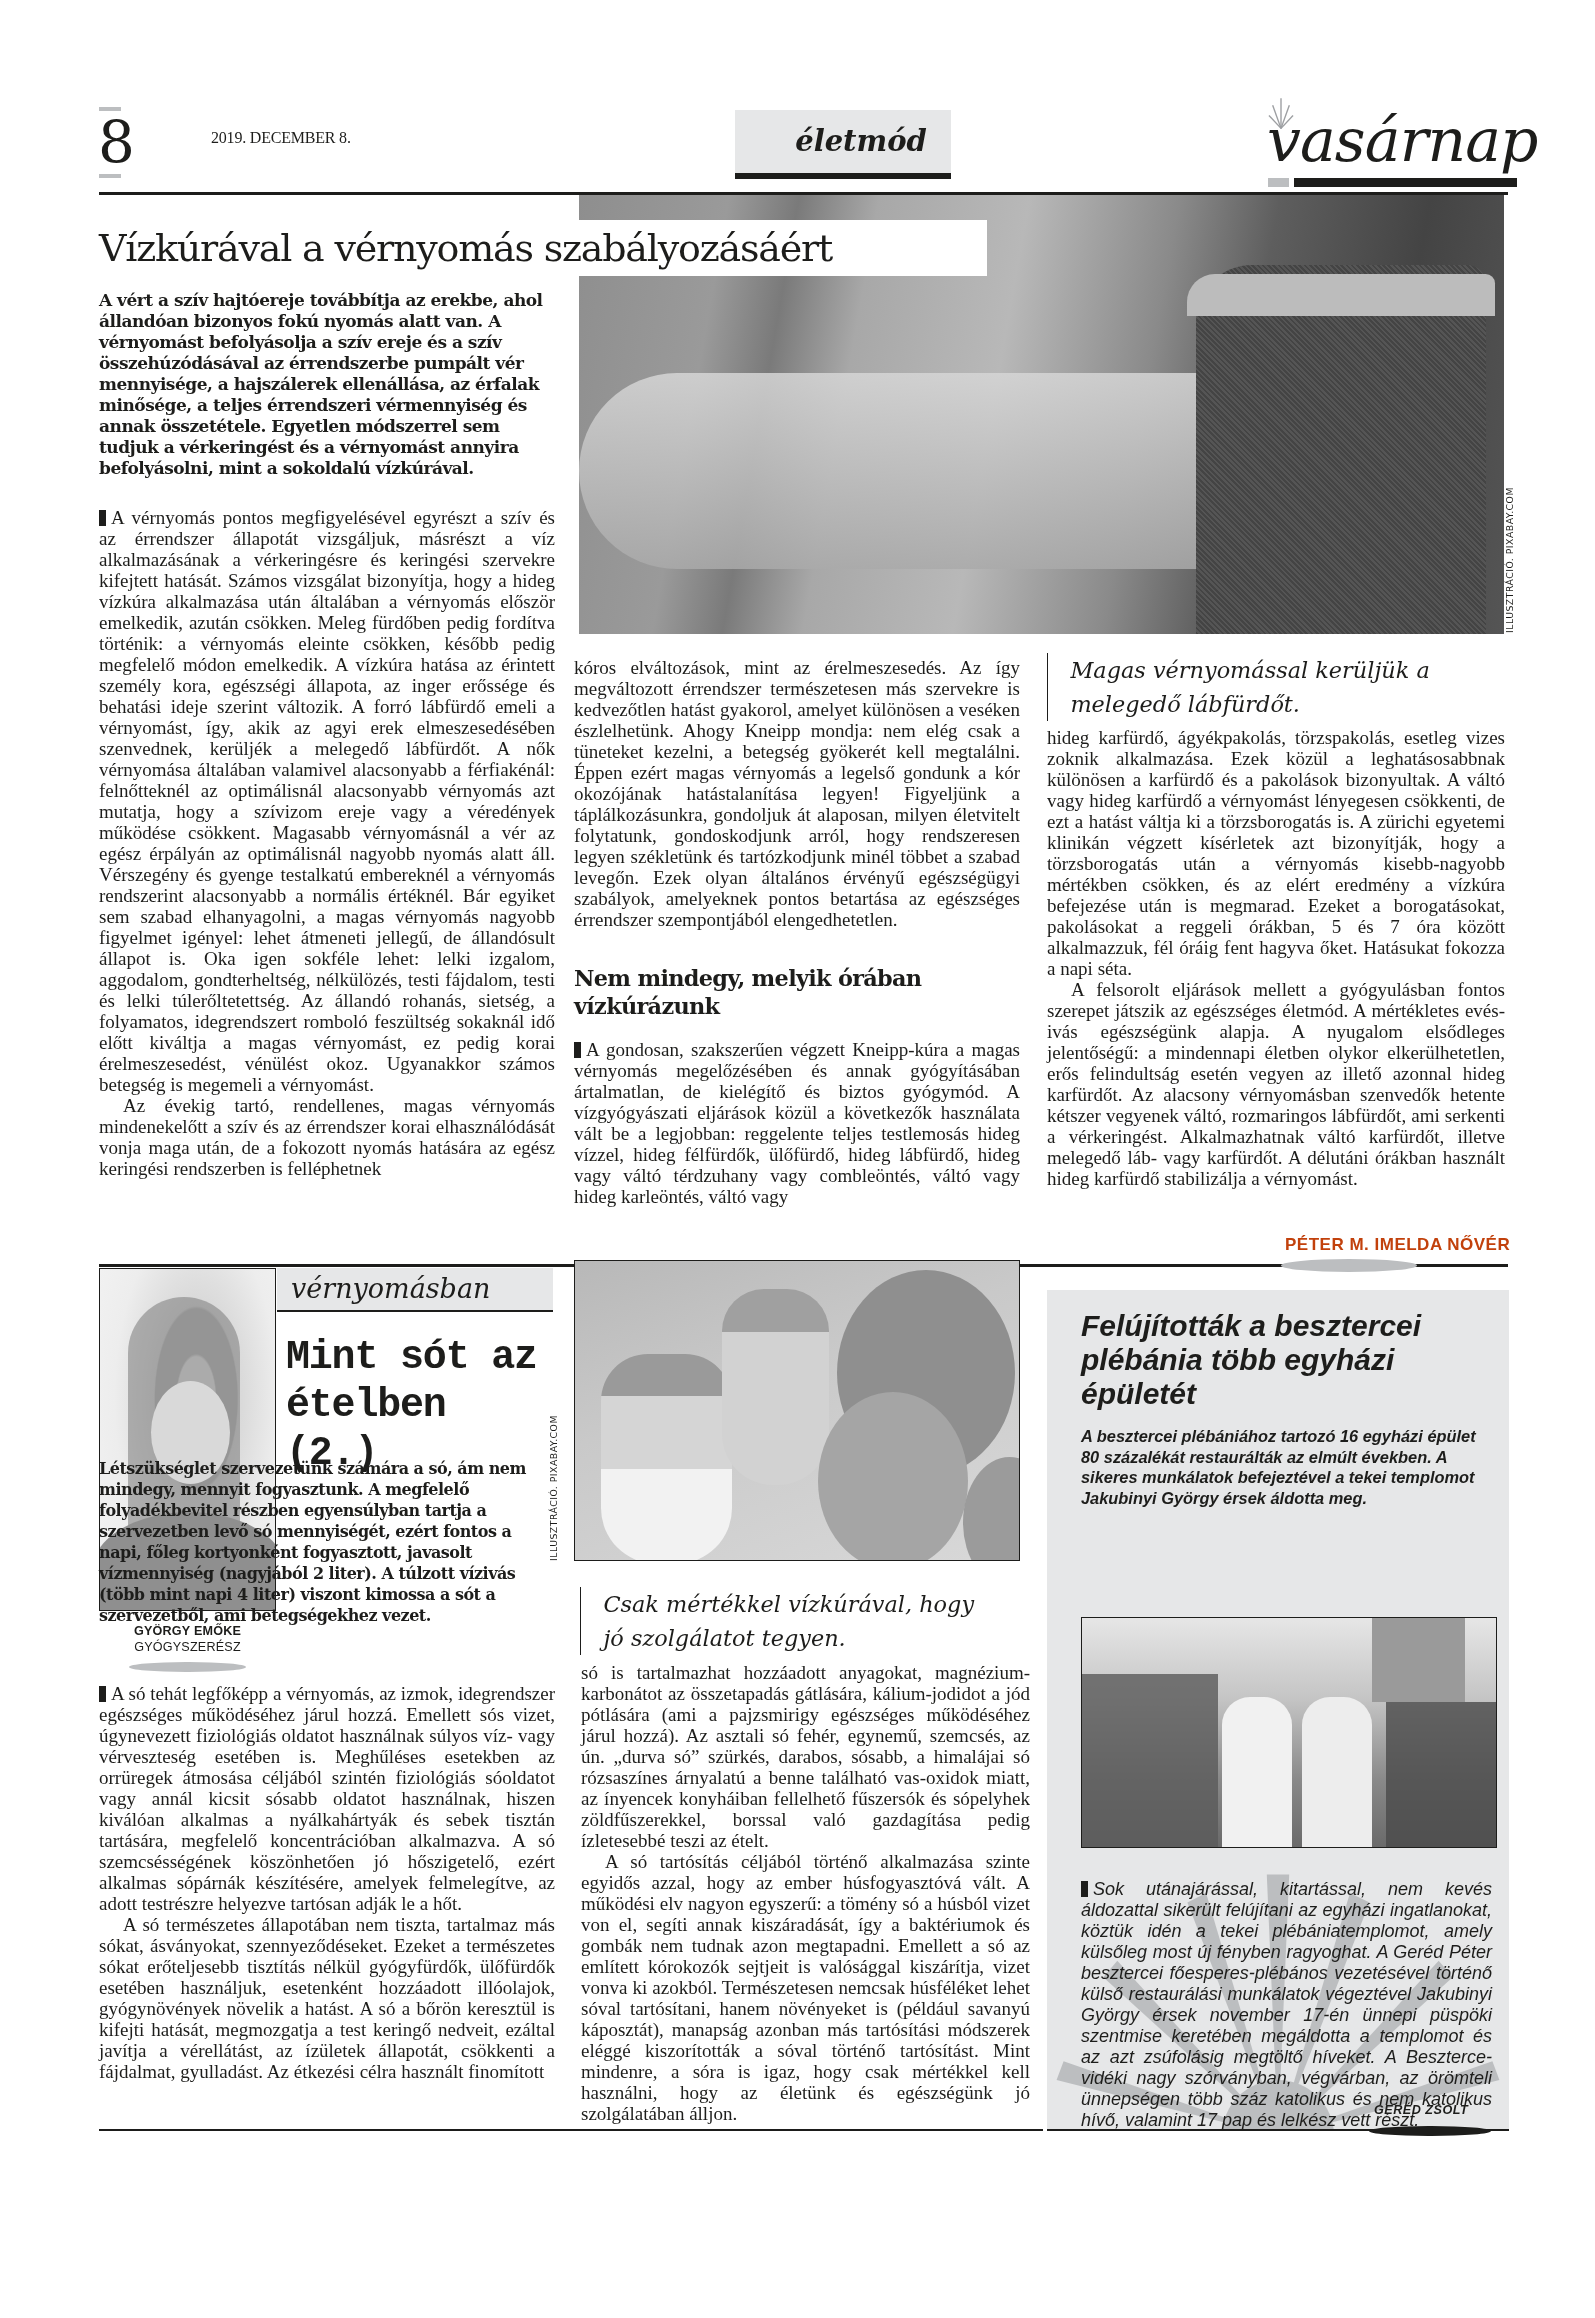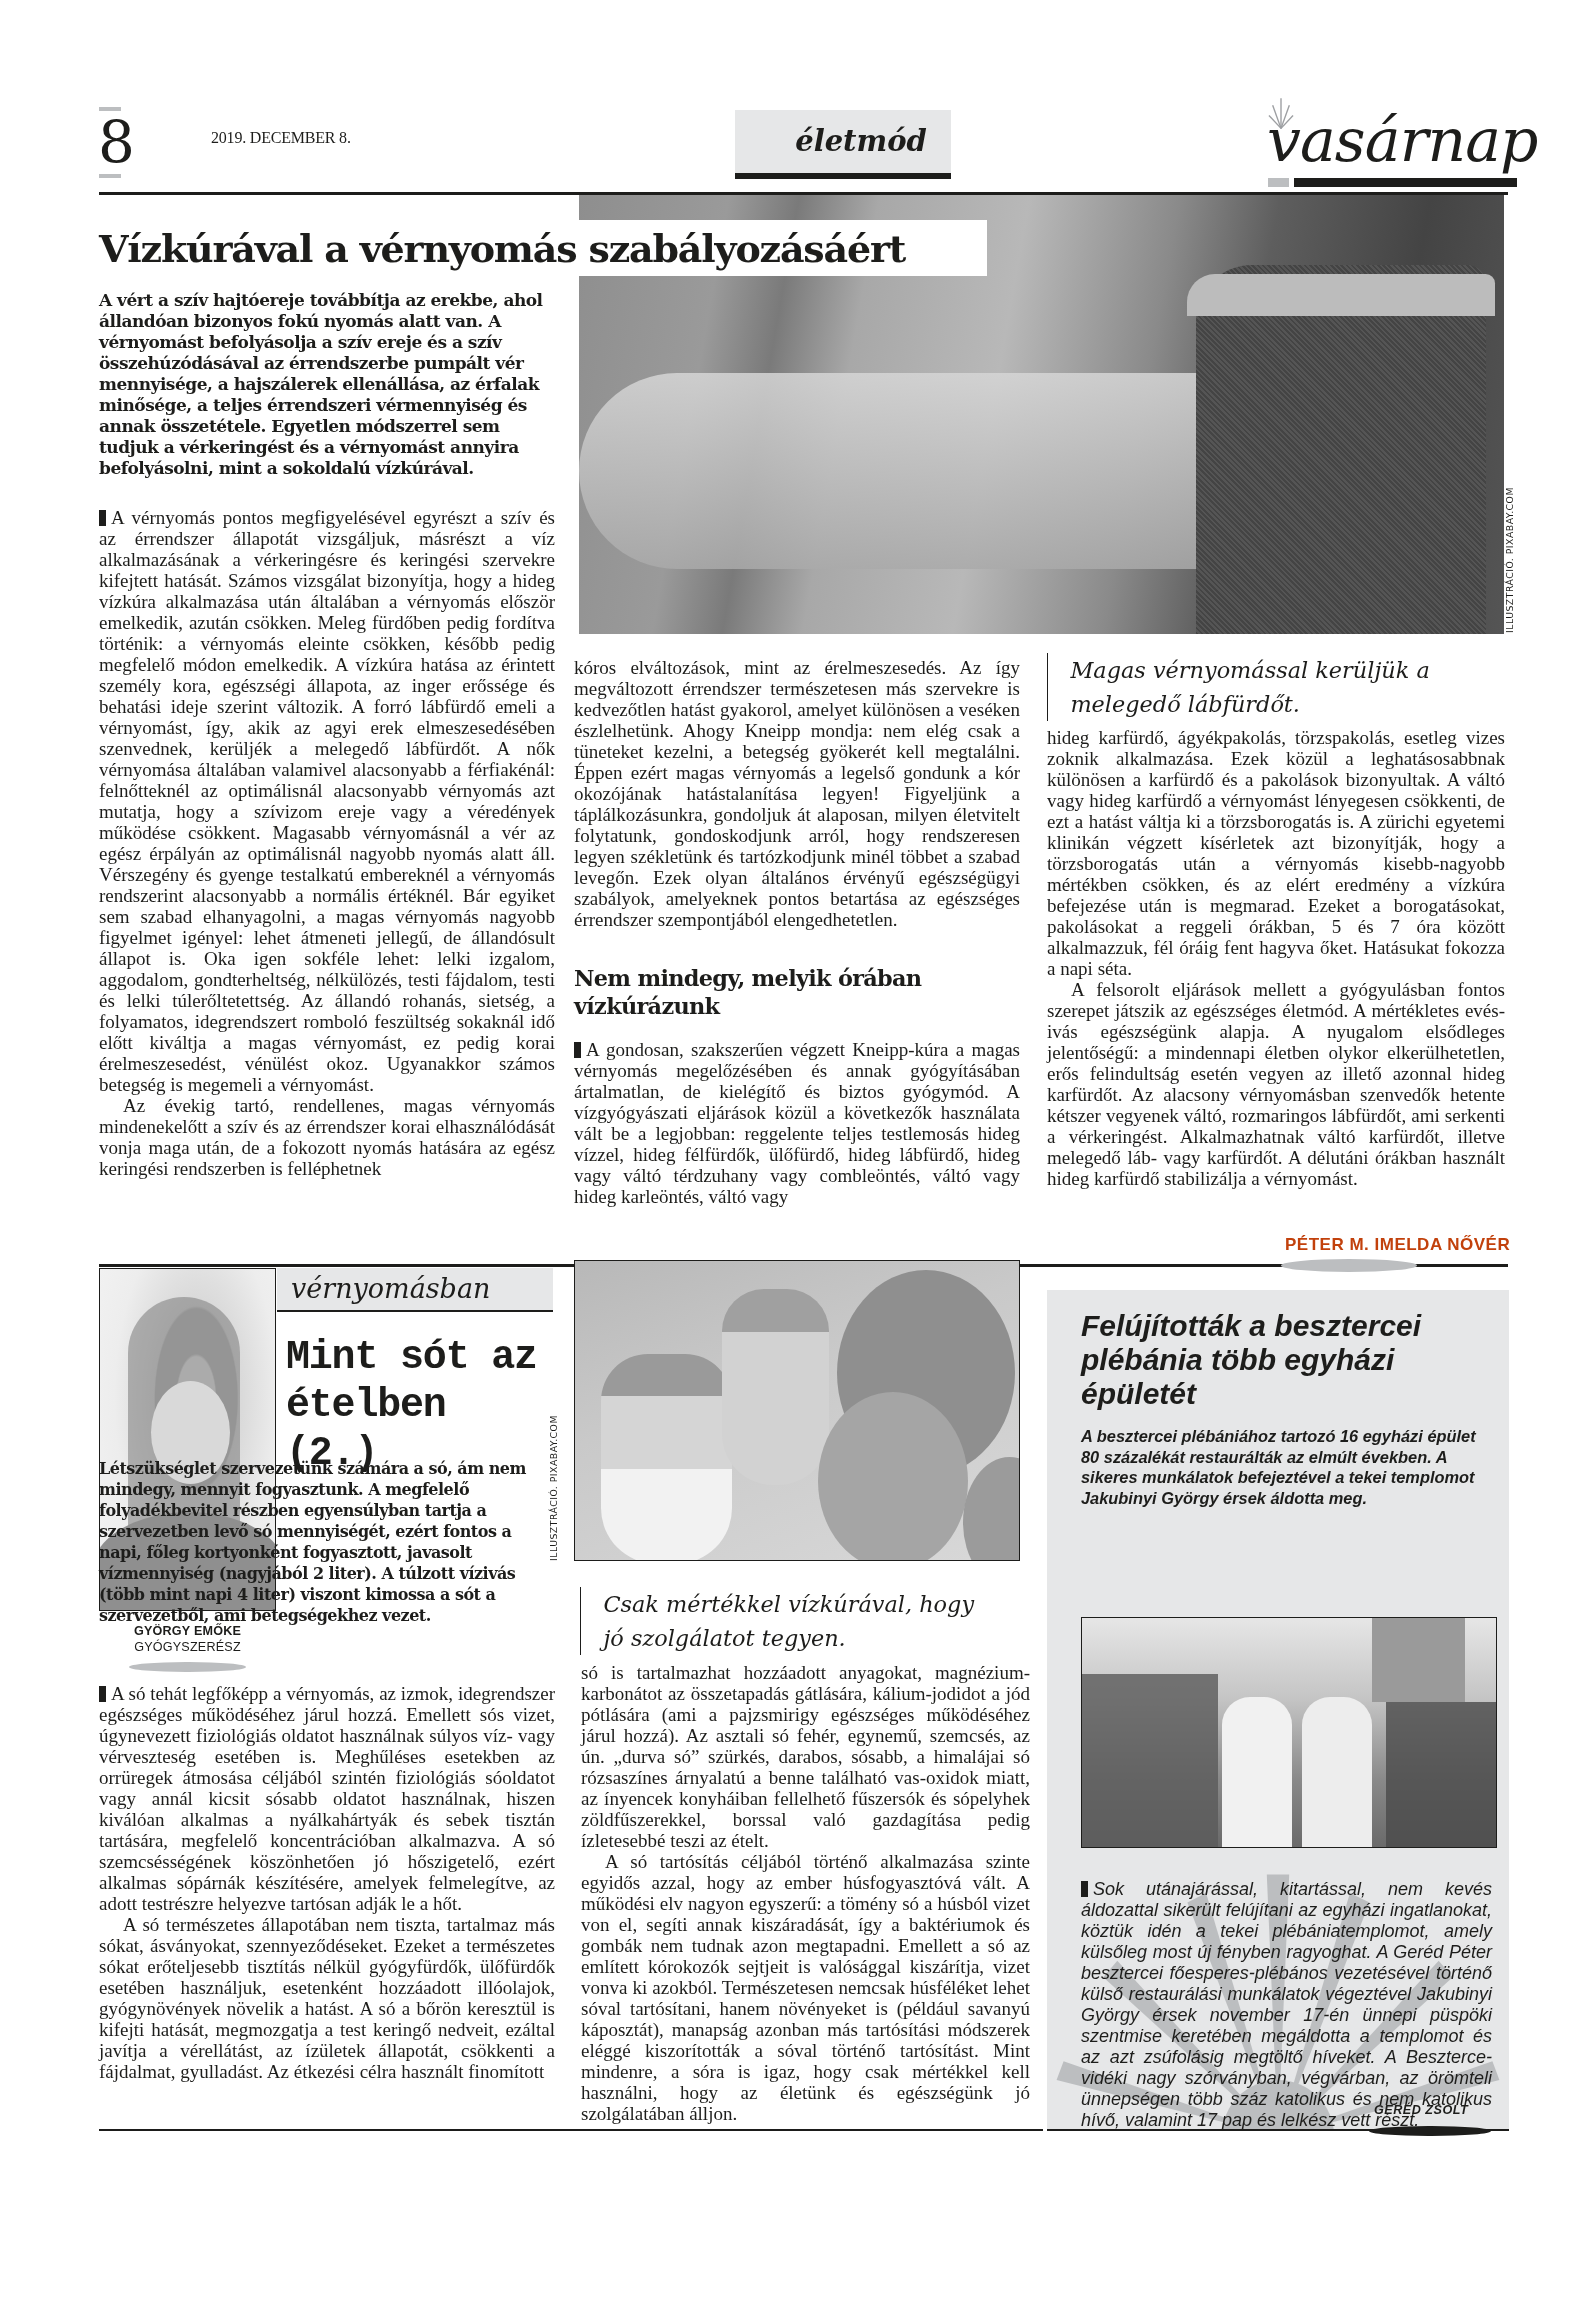--- a/index.html
+++ b/index.html
@@ -47,21 +47,21 @@
 <div class="hr" style="left:99px;top:192px;width:1409px;height:3.3px;"></div>
 
 <div class="photo" style="left:579px;top:195px;width:925px;height:439px;background:linear-gradient(100deg,#8e8e8e 0%,#9a9a9a 15%,#7a7a7a 22%,#a8a8a8 30%,#b8b8b8 45%,#8a8a8a 60%,#5e5e5e 70%,#444 85%,#555 100%);">
   <div class="abs" style="left:0;top:178px;width:654px;height:196px;border-radius:103px 37px 37px 103px;background:linear-gradient(180deg,#d6d6d6,#aaaaaa);opacity:.85;"></div>
   <div class="abs" style="left:617px;top:70px;width:290px;height:369px;border-radius:56px 18.7px 0 0;background:repeating-linear-gradient(45deg,#444 0 1.9px,#555 1.9px 3.7px);"></div>
   <div class="abs" style="left:608px;top:79px;width:308px;height:42px;background:#bcbcbc;border-radius:28px 9.3px 0 0;"></div>
 </div>
 <div class="credit" style="left:1504px;top:633px;">ILLUSZTRÁCIÓ. PIXABAY.COM</div>
 
 <div class="abs" style="left:99px;top:220px;width:888px;height:56px;background:#ffffff;">
-  <h1 style="margin:0;padding-top:4.7px;font-family:'DejaVu Serif',serif;font-weight:bold;font-size:38px;line-height:47px;letter-spacing:-1.2px;color:#1d1d1b;">Vízkúrával a vérnyomás szabályozásáért</h1>
+  <h1 style="margin:0;padding-top:4.7px;font-family:'DejaVu Serif',serif;font-weight:normal;font-size:38px;line-height:47px;letter-spacing:-1.2px;color:#1d1d1b;">Vízkúrával a vérnyomás szabályozásáért</h1>
 </div>
 
 <div class="abs lead" style="left:99px;top:290px;width:449px;text-align:left;">A vért a szív hajtóereje továbbítja az erekbe, ahol állandóan bizonyos fokú nyomás alatt van. A vérnyomást befolyásolja a szív ereje és a szív összehúzódásával az érrendszerbe pumpált vér mennyisége, a hajszálerek ellenállása, az érfalak minősége, a teljes érrendszeri vérmennyiség és annak összetétele. Egyetlen módszerrel sem tudjuk a vérkeringést és a vérnyomást annyira befolyásolni, mint a sokoldalú vízkúrával.</div>
 
 <div class="abs body-text" style="left:99px;top:507px;width:456px;">
   <p><span class="mark"></span><span>A vérnyomás pontos megfigyelésével egyrészt a szív és az érrendszer állapotát vizsgáljuk, másrészt a víz alkalmazásának a vérkeringésre és keringési szervekre kifejtett hatását. Számos vizsgálat bizonyítja, hogy a hideg vízkúra alkalmazása után általában a vérnyomás először emelkedik, azután csökken. Meleg fürdőben pedig fordítva történik: a vérnyomás eleinte csökken, később pedig megfelelő módon emelkedik. A vízkúra hatása az érintett személy kora, egészségi állapota, az inger erőssége és behatási ideje szerint változik. A forró lábfürdő emeli a vérnyomást, így, akik az agyi erek elmeszesedésében szenvednek, kerüljék a melegedő lábfürdőt. A nők vérnyomása általában valamivel alacsonyabb a férfiakénál: felnőtteknél az optimálisnál alacsonyabb vérnyomás azt mutatja, hogy a szívizom ereje vagy a véredények működése csökkent. Magasabb vérnyomásnál a vér az egész érpályán az optimálisnál nagyobb nyomás alatt áll. Vérszegény és gyenge testalkatú embereknél a vérnyomás rendszerint alacsonyabb a normális értéknél. Bár egyiket sem szabad elhanyagolni, a magas vérnyomás nagyobb figyelmet igényel: lehet átmeneti jellegű, de állandósult állapot is. Oka igen sokféle lehet: lelki izgalom, aggodalom, gondterheltség, nélkülözés, testi fájdalom, testi és lelki túlerőltetettség. Az állandó rohanás, sietség, a folyamatos, idegrendszert romboló feszültség sokaknál idő előtt kiváltja a magas vérnyomást, ez pedig korai érelmeszesedést, vénülést okoz. Ugyanakkor számos betegség is megemeli a vérnyomást.</span></p>
   <p class="indent">Az évekig tartó, rendellenes, magas vérnyomás mindenekelőtt a szív és az érrendszer korai elhasználódását vonja maga után, de a fokozott nyomás hatására az egész keringési rendszerben is felléphetnek</p>
 </div>
 
 <div class="abs body-text" style="left:574px;top:657px;width:446px;">

